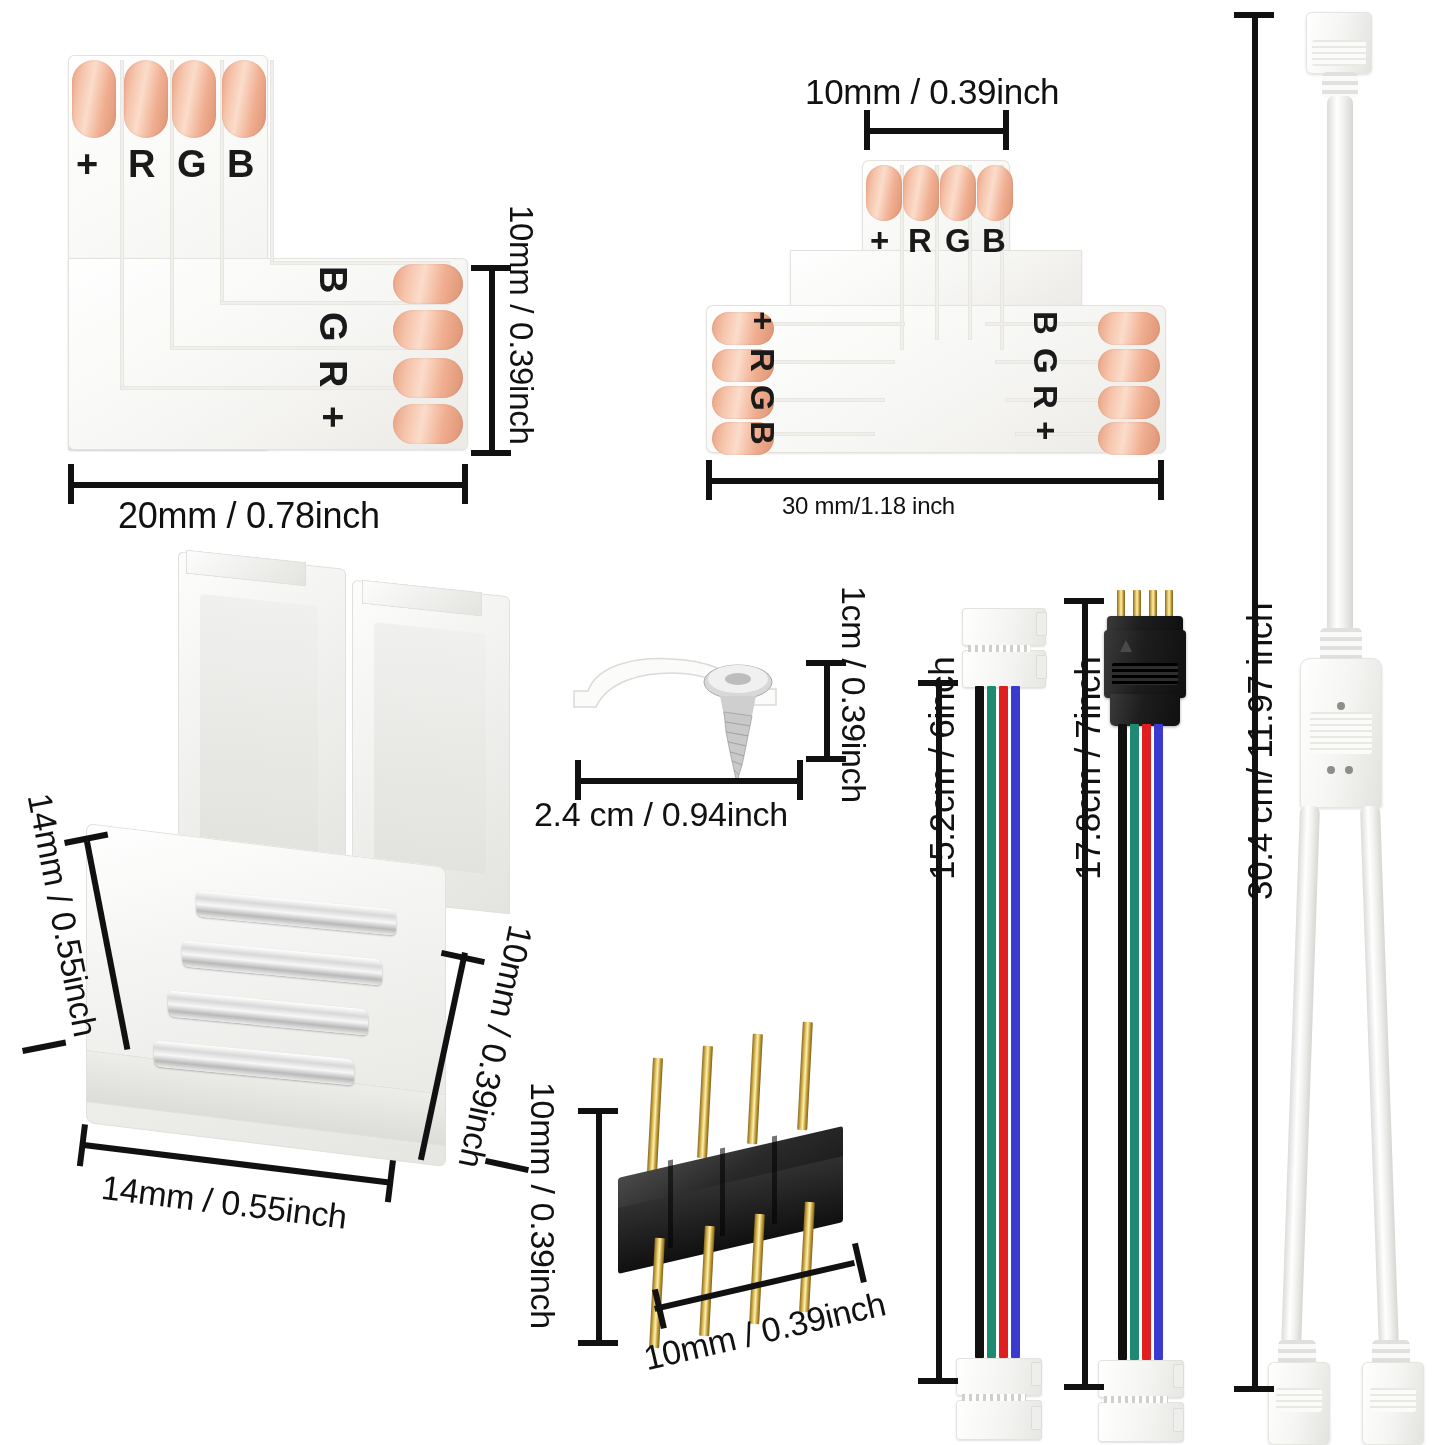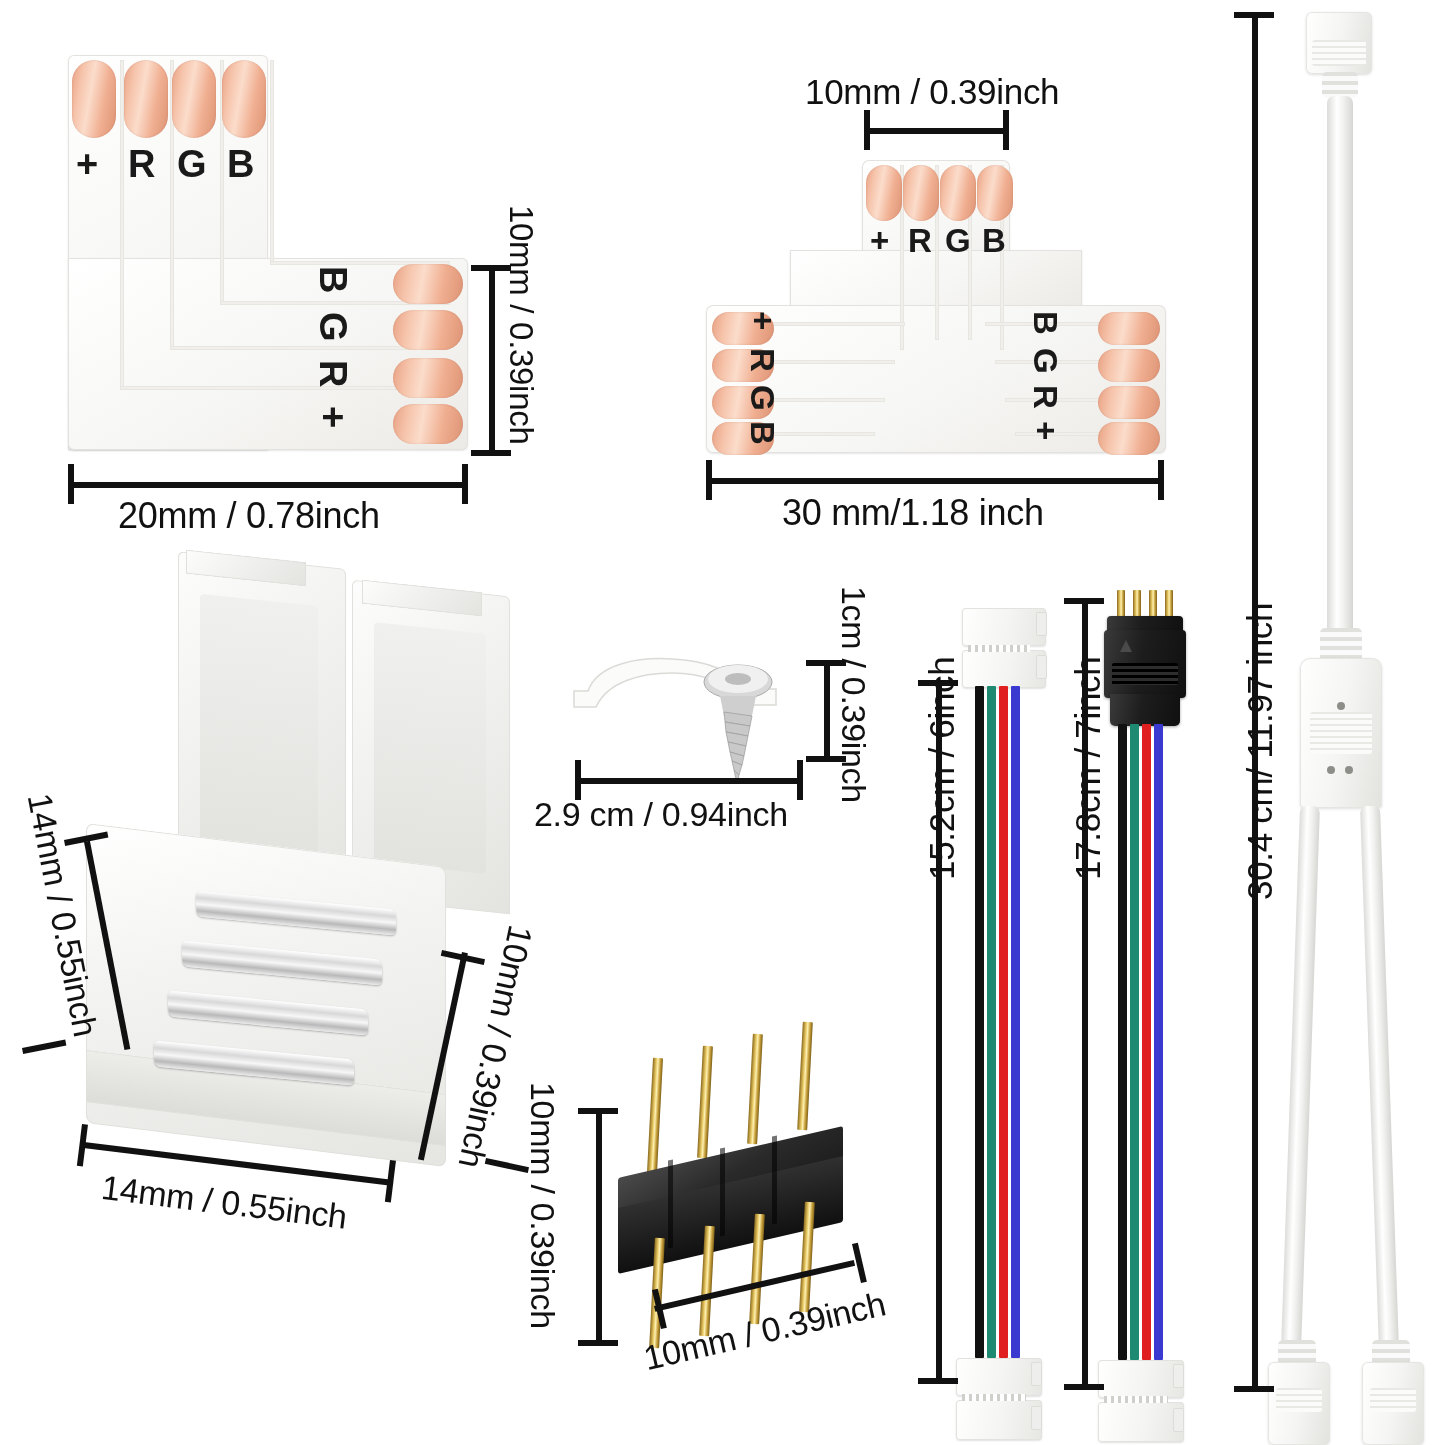--- a/index.html
+++ b/index.html
@@ -147,21 +147,21 @@
     <div class="pad" style="left:1098px;top:386px;width:62px;height:33px;"></div>
     <div class="pad" style="left:1098px;top:422px;width:62px;height:33px;"></div>
     <div class="padlbl" style="left:1062px;top:311px;font-size:33px;transform:rotate(90deg);transform-origin:left top;">B</div>
     <div class="padlbl" style="left:1062px;top:348px;font-size:33px;transform:rotate(90deg);transform-origin:left top;">G</div>
     <div class="padlbl" style="left:1062px;top:385px;font-size:33px;transform:rotate(90deg);transform-origin:left top;">R</div>
     <div class="padlbl" style="left:1062px;top:421px;font-size:33px;transform:rotate(90deg);transform-origin:left top;">+</div>
 
     <div class="hline" style="left:706px;top:478px;width:458px;"></div>
     <div class="cap-v" style="left:706px;top:460px;height:40px;"></div>
     <div class="cap-v" style="left:1158px;top:460px;height:40px;"></div>
-    <div class="dimtext abs" style="left:782px;top:492px;font-size:36px;">30 mm/1.18 inch</div>
+    <div class="dimtext abs" style="left:782px;top:492px;font-size:24px;">30 mm/1.18 inch</div>
   </div>
 
   <div>
 
     <div class="plastic" style="left:178px;top:560px;width:168px;height:330px;transform:skewY(6deg);border-radius:6px 6px 0 0;"></div>
     <div class="plastic" style="left:352px;top:588px;width:158px;height:318px;transform:skewY(6deg);border-radius:6px 6px 0 0;"></div>
 
     <div class="plastic" style="left:186px;top:556px;width:120px;height:24px;transform:skewY(6deg);"></div>
     <div class="plastic" style="left:362px;top:586px;width:120px;height:24px;transform:skewY(6deg);"></div>
 
@@ -213,21 +213,21 @@
         <path d="M30 82 L48 86 L46 96 L32 92 Z"></path>
         <path d="M32 92 L46 96 L44 105 L34 101 Z"></path>
         <path d="M34 101 L44 105 L41 115 L36 110 Z"></path>
         <path d="M36 110 L41 115 L39 124 Z"></path>
       </g>
     </svg>
 
     <div class="hline" style="left:575px;top:778px;width:228px;"></div>
     <div class="cap-v" style="left:575px;top:760px;height:40px;"></div>
     <div class="cap-v" style="left:797px;top:760px;height:40px;"></div>
-    <div class="dimtext abs" style="left:534px;top:795px;font-size:34px;">2.9 cm / 0.94inch</div>
+    <div class="dimtext abs" style="left:534px;top:795px;font-size:34px;">2.4 cm / 0.94inch</div>
 
     <div class="vline" style="left:824px;top:660px;height:98px;"></div>
     <div class="cap-h" style="left:806px;top:660px;width:40px;"></div>
     <div class="cap-h" style="left:806px;top:756px;width:40px;"></div>
     <div class="dimtext abs" style="left:873px;top:586px;transform:rotate(90deg);transform-origin:left top;font-size:34px;">1cm / 0.39inch</div>
   </div>
 
   <div>
 
     <div class="goldpin" style="left:650px;top:1058px;width:10px;height:115px;transform:rotate(3deg);"></div>

